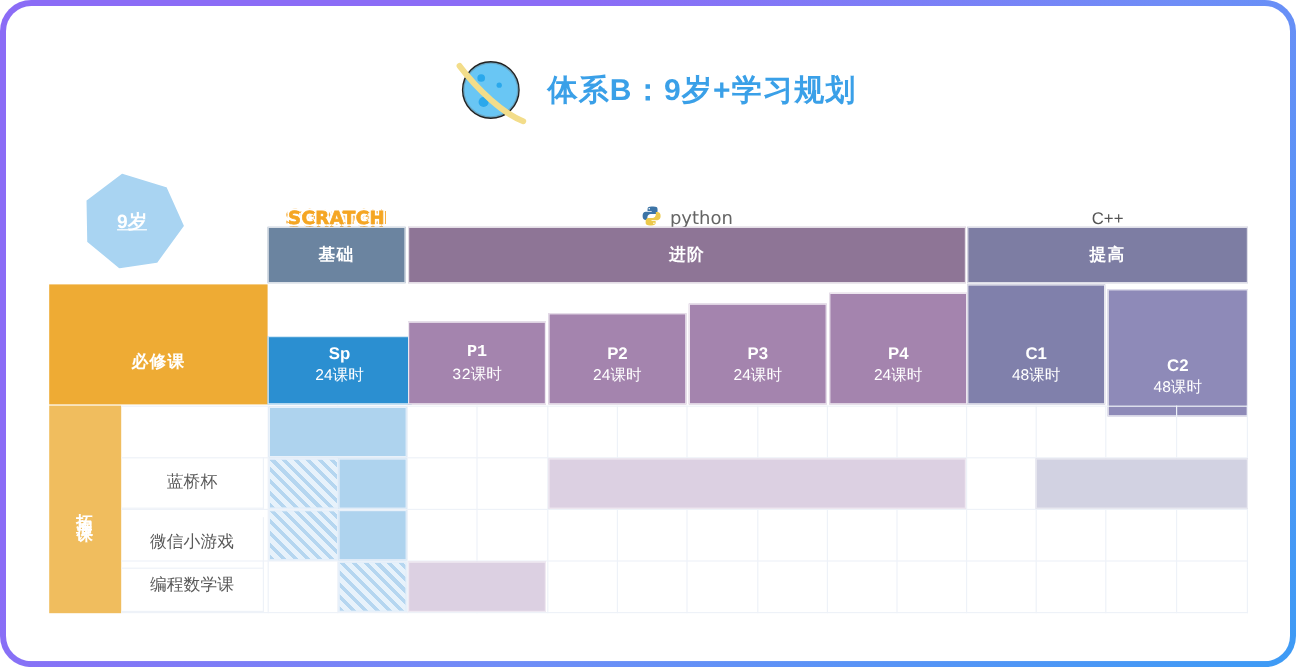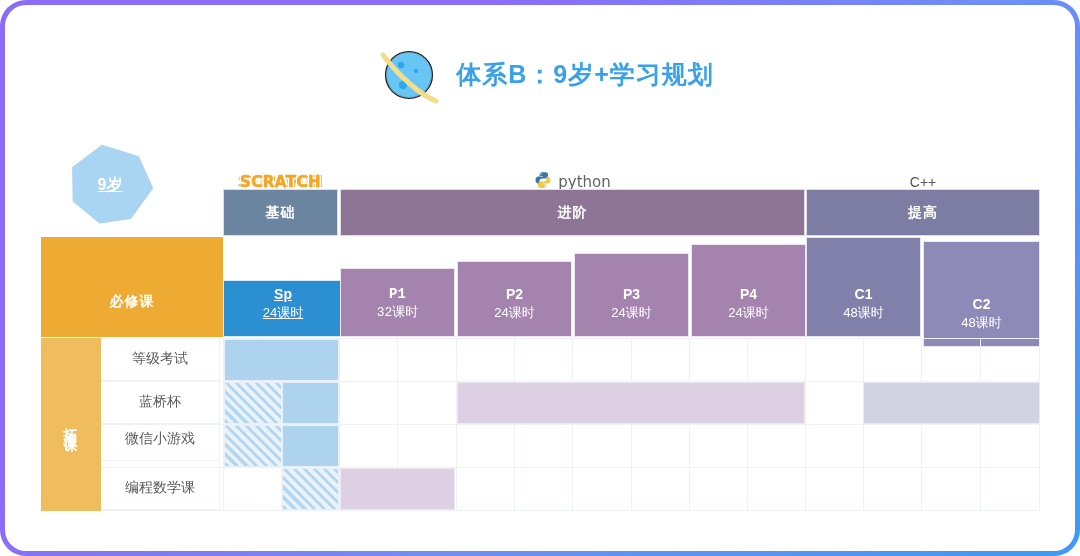--- a/index.html
+++ b/index.html
@@ -178,21 +178,21 @@
       <span>基础</span>
     </div>
     <div class="stagebar" style="left:801px;top:184px;width:234px;background:#7d7da3;">
       <span>提高</span>
     </div>
 
     <div class="req-block">
       <span>必修课</span>
     </div>
 
-    <div class="course" style="left:218px;top:275px;width:120px;height:57px;background:#2b8fd1;text-decoration:underline;">
+    <div class="course" style="left:218px;top:275px;width:120px;height:57px;background:#2b8fd1;">
       <span class="c-code">Sp</span>
       <span class="c-hours">24课时</span>
     </div>
     <div class="course" style="left:335px;top:263px;width:115px;height:69px;background:#a484ae;font-family:Liberation Mono, monospace;">
       <span class="c-code">P1</span>
       <span class="c-hours">32课时</span>
     </div>
     <div class="course" style="left:452px;top:256px;width:115px;height:76px;background:#a484ae;">
       <span class="c-code">P2</span>
       <span class="c-hours">24课时</span>
@@ -235,27 +235,24 @@
       <div class="gridline-v" style="left:820px;"></div>
       <div class="gridline-v" style="left:879px;"></div>
       <div class="gridline-v" style="left:938px;"></div>
 
       <div class="gridline-h" style="top:0px;"></div>
       <div class="gridline-h" style="top:43px;"></div>
       <div class="gridline-h" style="top:86px;"></div>
       <div class="gridline-h" style="top:129px;"></div>
       <div class="gridline-h" style="top:172px;"></div>
 
-      <div class="rowlabel" style="top:0px;">
-        <span>等级考试</span>
-      </div>
       <div class="rowlabel" style="top:43px;">
         <span>蓝桥杯</span>
       </div>
-      <div class="rowlabel" style="top:80px;text-align:center;">
+      <div class="rowlabel" style="top:93px;text-align:center;">
         <span>微信小游戏</span>
       </div>
       <div class="rowlabel" style="top:129px;">
         <span>编程数学课</span>
       </div>
 
       <div class="bar solid-blue" style="left:123px;top:1px;width:115px;height:42px;"></div>
       <div class="bar hatch-blue" style="left:123px;top:44px;width:58px;height:42px;"></div>
       <div class="bar solid-blue" style="left:181px;top:44px;width:57px;height:42px;"></div>
       <div class="bar solid-purple" style="left:356px;top:44px;width:348px;height:42px;"></div>

